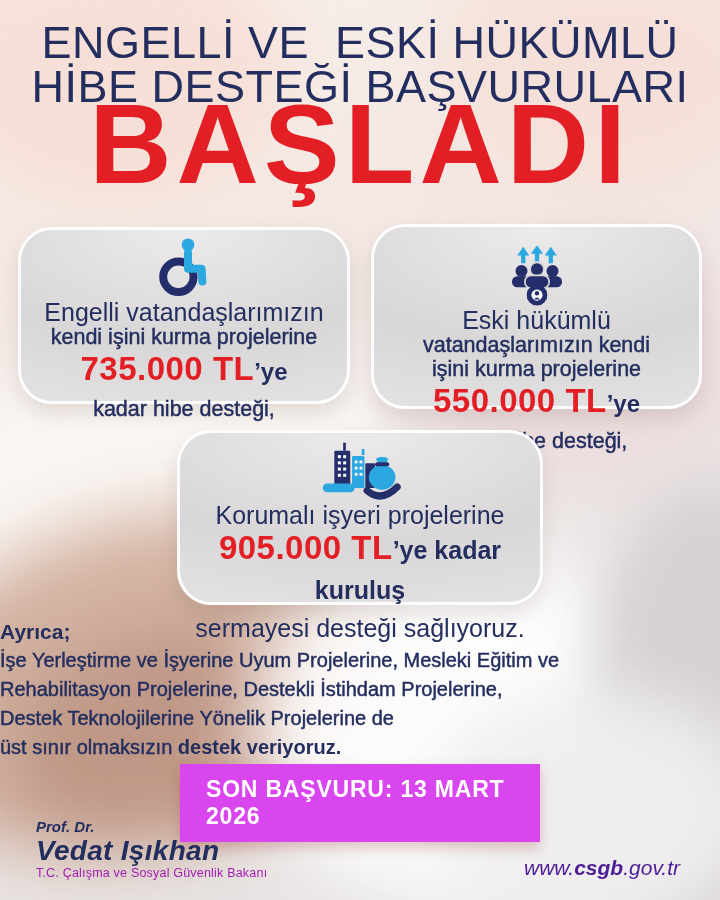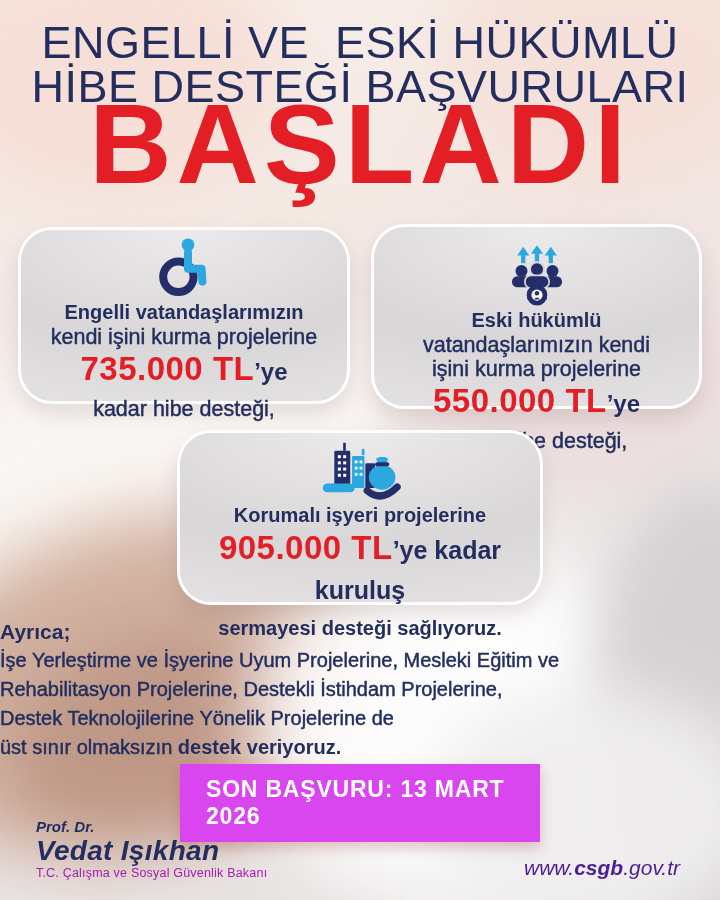--- a/index.html
+++ b/index.html
@@ -33,21 +33,21 @@
   
   .card{position:absolute;
     background:radial-gradient(130% 120% at 50% 0%,#eceaea 0%,#d8d6d6 55%,#e6e4e4 100%);
     border:3px solid rgba(255,255,255,.95);border-radius:34px;
     box-shadow:0 10px 20px rgba(120,100,95,.18);
     display:flex;flex-direction:column;align-items:center;text-align:center;
     color:#232e5f;box-sizing:border-box;}
   .card-left{left:18px;top:227px;width:332px;height:177px;padding-top:6px;}
   .card-right{left:371px;top:224px;width:331px;height:185px;padding-top:19px;}
   .card-mid{left:177px;top:424px;width:366px;height:175px;padding-top:8px;margin-top:6px;}
-  .c-bold{font-size:20px;font-weight:bold;line-height:25px;}
+  .c-bold{font-size:25px;font-weight:normal;line-height:25px;}
   .c-med{font-size:21.5px;line-height:24px;-webkit-text-stroke:.45px #232e5f;}
   .amount-line{line-height:36px;margin-top:2px;}
   .amount{color:#e41e25;font-size:33px;font-weight:bold;letter-spacing:.5px;}
   .amount-suffix{color:#232e5f;font-size:24px;font-weight:bold;}
   .mid-suffix{color:#232e5f;font-size:25px;font-weight:bold;}
   .c-last{margin-top:4px;}
   .card .icon{flex:0 0 auto;}
 
   
   .extra{position:absolute;left:0;top:617px;width:720px;color:#232e5f;}

